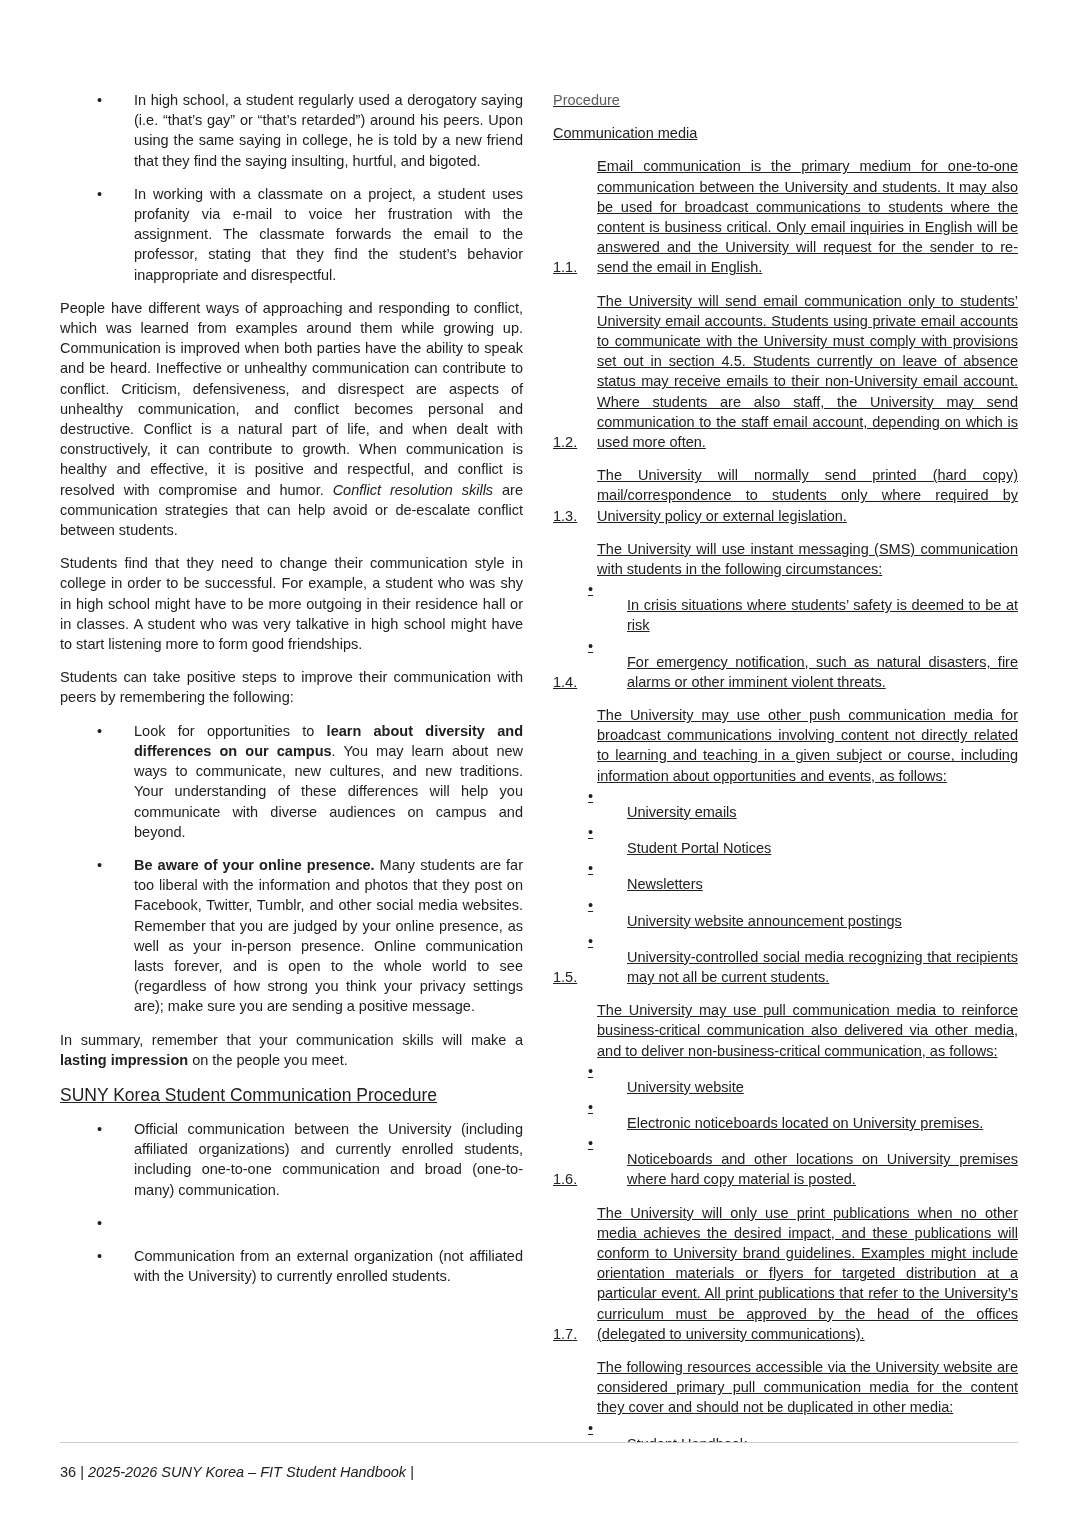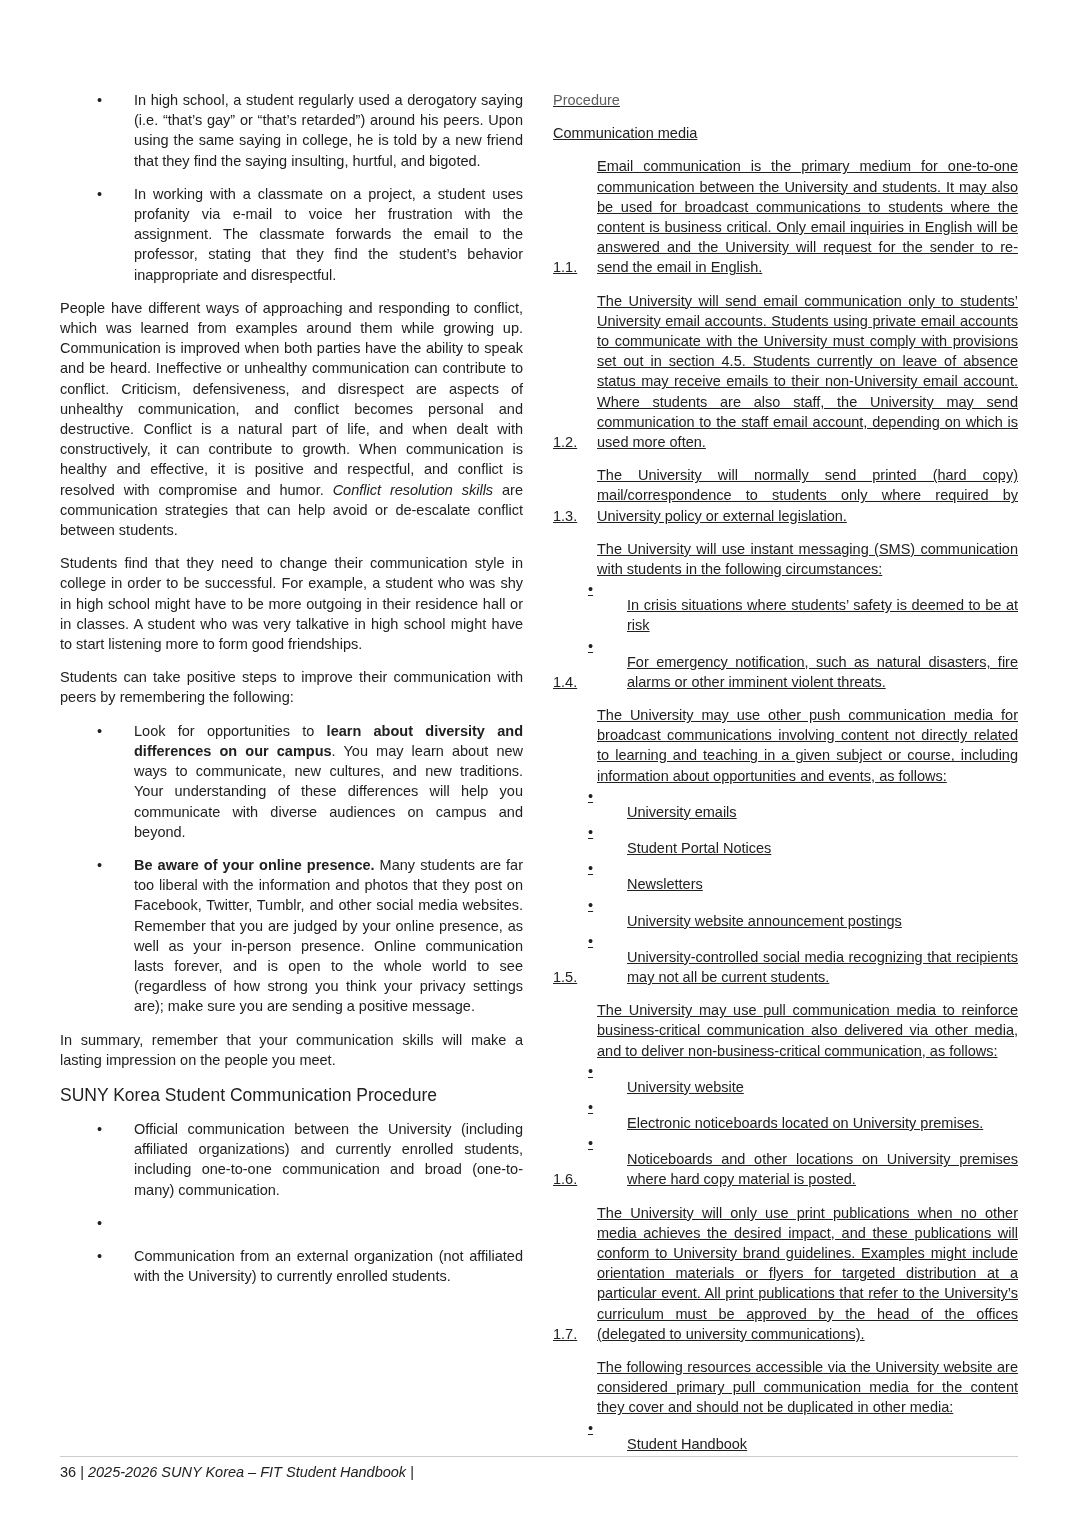--- a/index.html
+++ b/index.html
@@ -31,20 +31,21 @@
   }
   .column{text-align:justify;}
   .column-left{width:463px;flex:0 0 463px;}
   .column-right{width:465px;flex:0 0 465px;text-decoration:underline;}
   .para{margin-bottom:13px;}
   .gray{color:var(--gray-color);}
   .heading{
     font-size:17.5px;line-height:24px;
     margin:4px 0 12px 0;
     text-align:left;
+    text-decoration:underline;
   }
   .bullet-list{margin-bottom:13px;}
   .bullet-item{
     display:flex;align-items:flex-start;
     margin-bottom:13px;
     padding-left:37px;
   }
   .bullet-item:last-child{margin-bottom:0;}
   .bullet-marker{flex:0 0 37px;text-align:left;}
   .bullet-text{flex:1 1 auto;text-align:justify;}
@@ -55,21 +56,21 @@
   .num{flex:0 0 44px;text-align:left;}
   .num-body{flex:1 1 auto;}
   .num-text{text-align:justify;}
   .sub-list{margin-left:-9px;}
   .sub-item{display:flex;align-items:flex-start;}
   .sub-marker{flex:0 0 39px;text-align:left;}
   .sub-text{flex:1 1 auto;text-align:justify;margin-top:16px;}
   .footer{
     flex:0 0 auto;
     border-top:1px solid var(--rule-color);
-    padding-top:5px;
+    padding-top:19px;
     white-space:pre;
     text-align:left;
   }
   .italic{font-style:italic;}
 </style>
 </head>
 <body>
 
 <div class="page">
   <div class="content">
@@ -90,21 +91,21 @@
         <div class="bullet-list">
           <div class="bullet-item">
             <span class="bullet-marker">•</span>
             <span class="bullet-text"><span>Look for opportunities to </span><span style="font-weight: bold;">learn about diversity and differences on our campus</span><span>. You may learn about new ways to communicate, new cultures, and new traditions. Your understanding of these differences will help you communicate with diverse audiences on campus and beyond.</span></span>
           </div>
           <div class="bullet-item">
             <span class="bullet-marker">•</span>
             <span class="bullet-text"><span style="font-weight: bold;">Be aware of your online presence.</span><span> Many students are far too liberal with the information and photos that they post on Facebook, Twitter, Tumblr, and other social media websites. Remember that you are judged by your online presence, as well as your in-person presence. Online communication lasts forever, and is open to the whole world to see (regardless of how strong you think your privacy settings are); make sure you are sending a positive message.</span></span>
           </div>
         </div>
-        <div class="para"><span>In summary, remember that your communication skills will make a </span><span style="font-weight: normal;">lasting impression</span><span> on the people you meet.</span></div>
+        <div class="para"><span>In summary, remember that your communication skills will make a </span><span style="font-weight: bold;">lasting impression</span><span> on the people you meet.</span></div>
         <div class="heading"><span>SUNY Korea Student Communication Procedure</span></div>
         <div class="bullet-list">
           <div class="bullet-item">
             <span class="bullet-marker">•</span>
             <span class="bullet-text"><span>Official communication between the University (including affiliated organizations) and currently enrolled students, including one-to-one communication and broad (one-to-many) communication.</span></span>
           </div>
           <div class="bullet-item">
             <span class="bullet-marker">•</span>
           </div>
           <div class="bullet-item">

